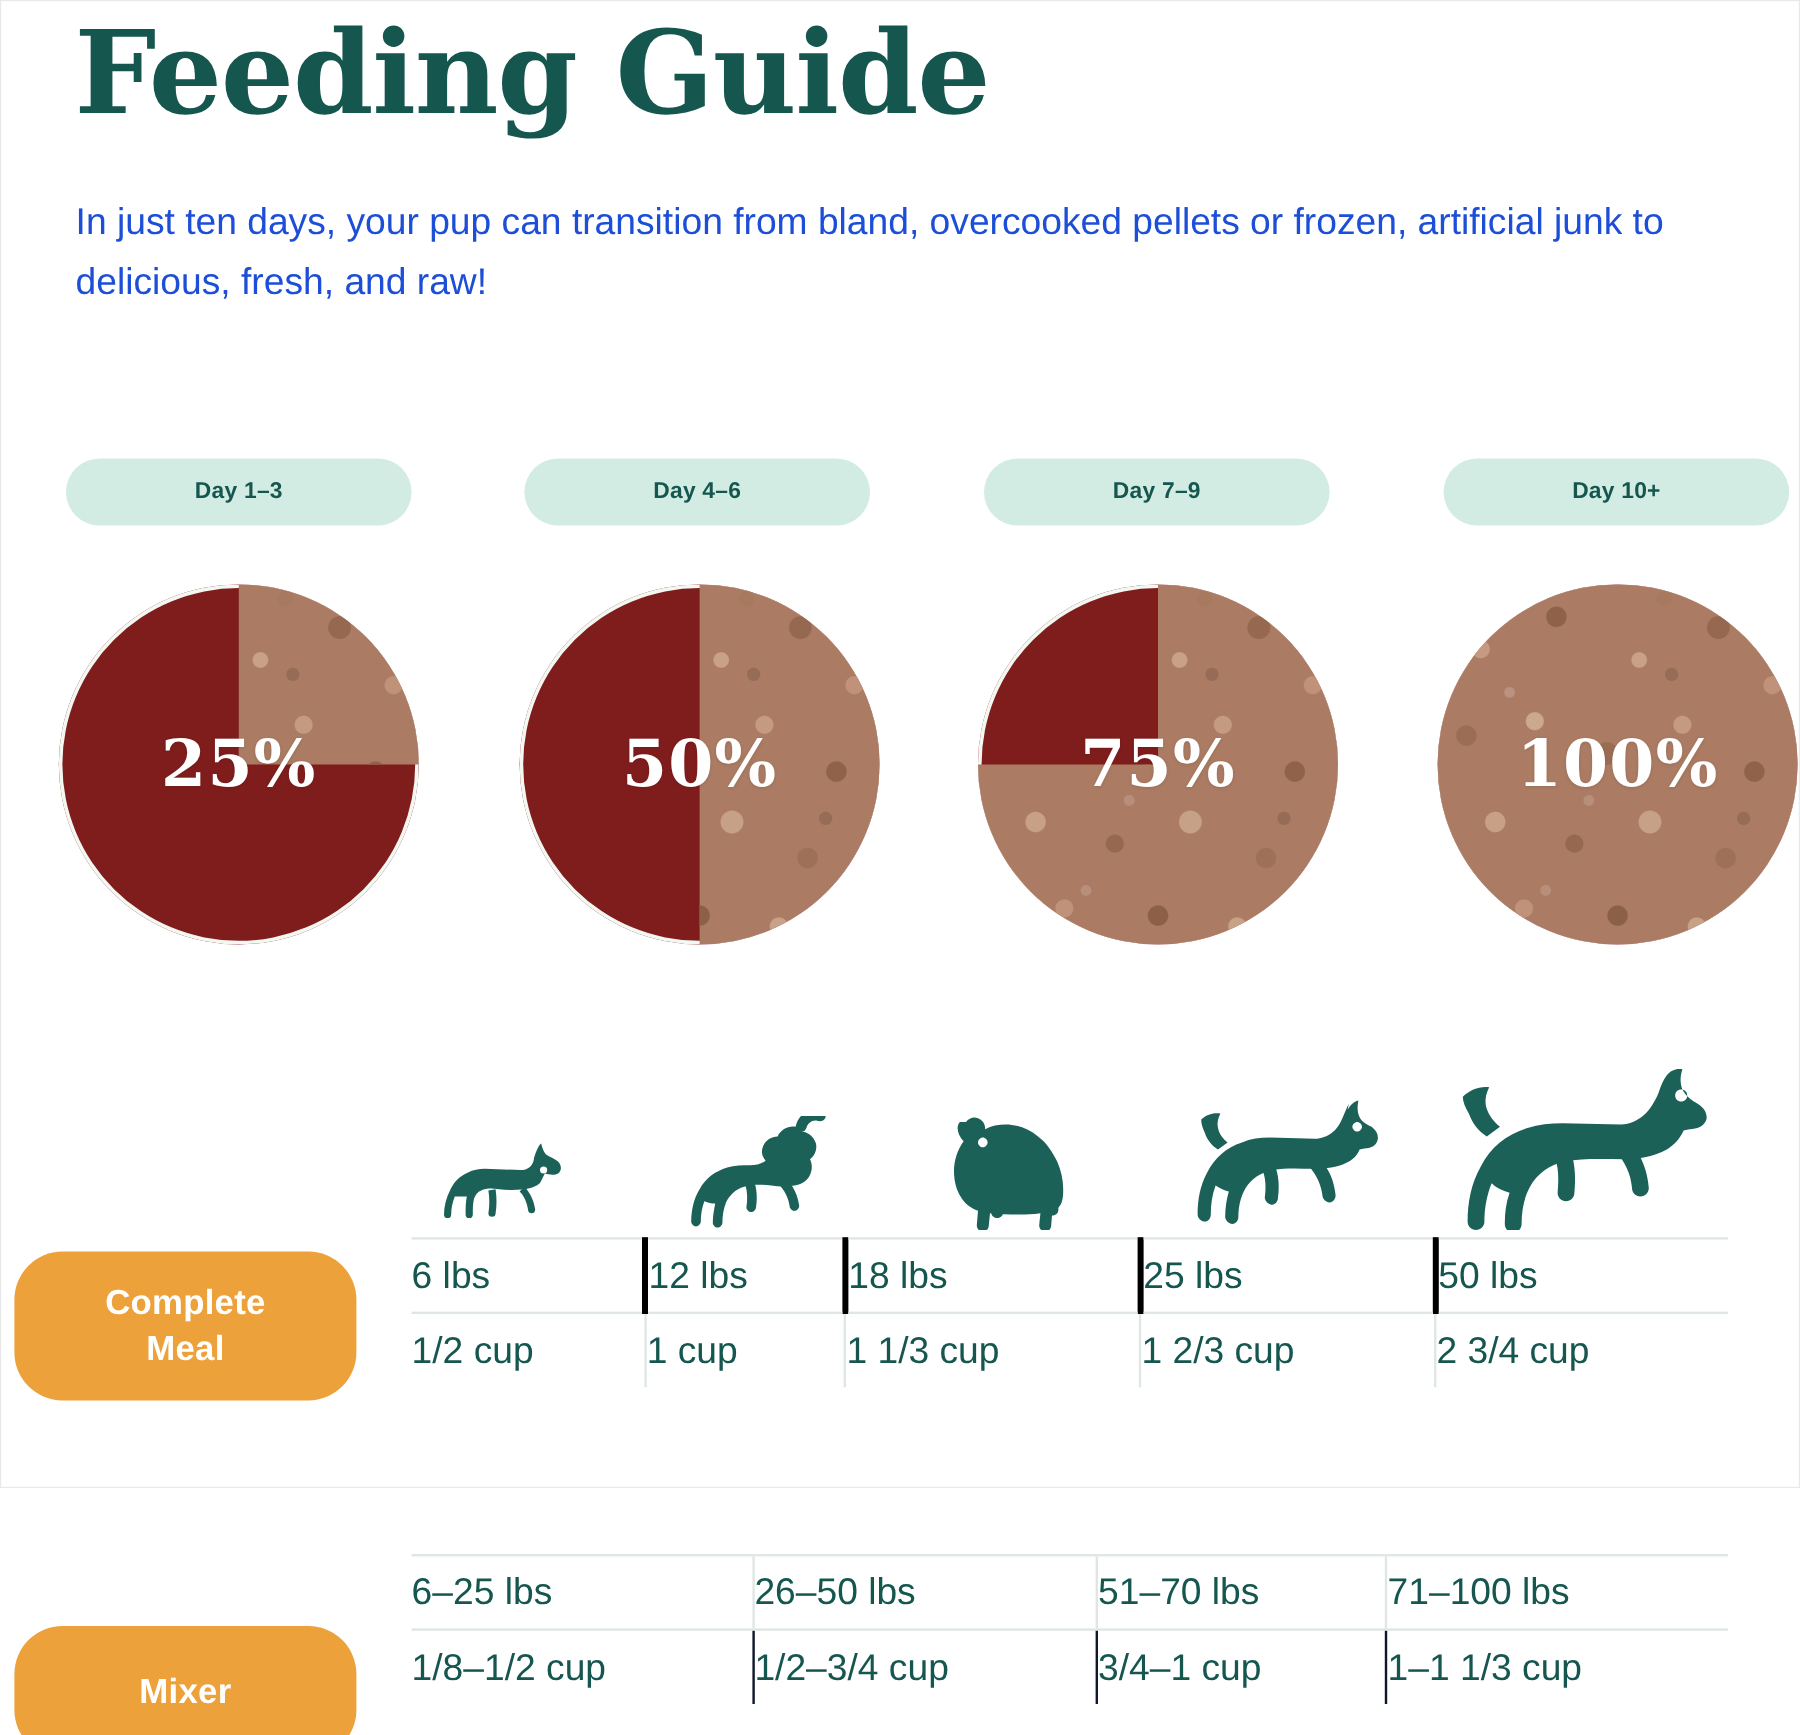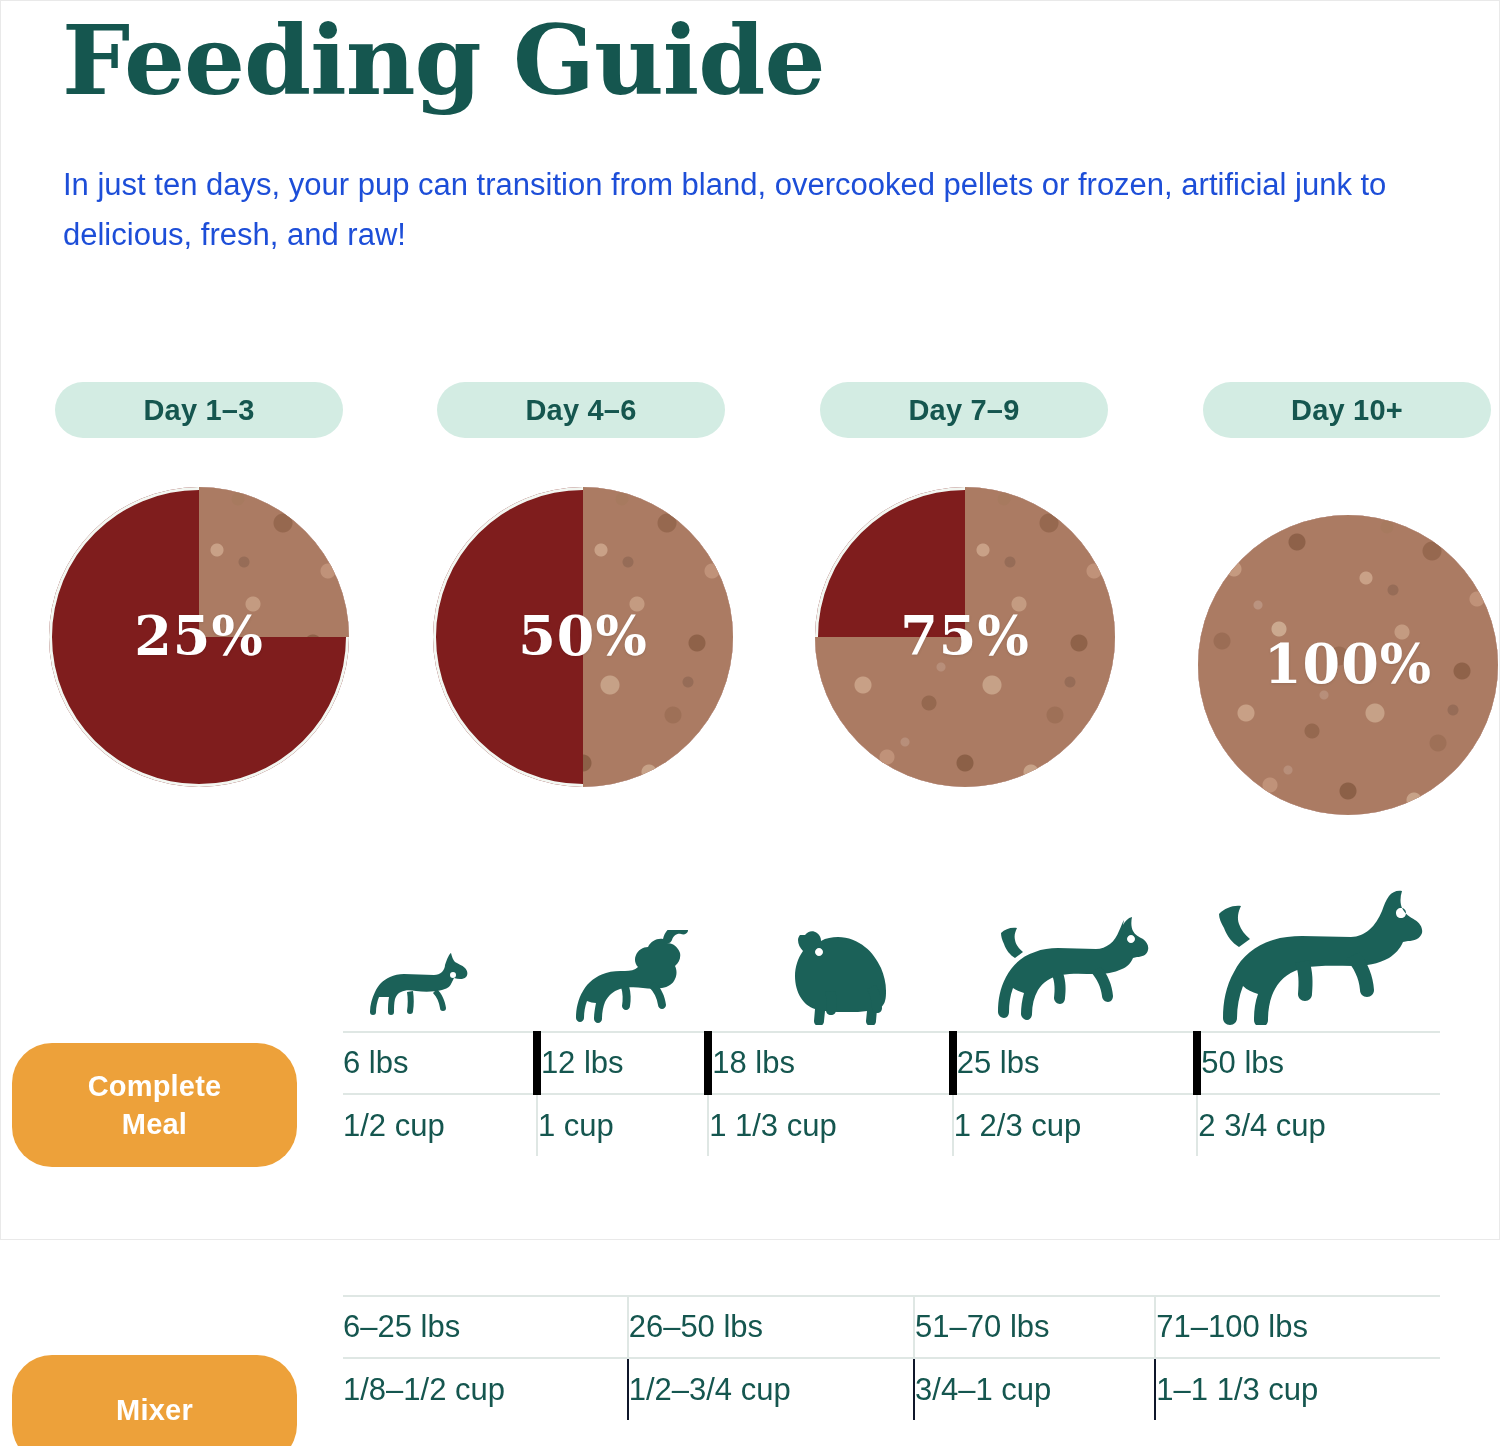--- a/index.html
+++ b/index.html
@@ -40,21 +40,21 @@
     font-weight: 500;
   }
 
   
   .pill {
     position: absolute;
     height: 56px;
     border-radius: 28px;
     background: #d3ece3;
     color: #15564f;
-    font-size: 29px;
+    font-size: 19px;
     font-weight: 600;
     display: flex;
     align-items: center;
     justify-content: center;
     letter-spacing: 0.2px;
   }
   .pill-0 { left: 55px;   top: 382px; width: 288px; }
   .pill-1 { left: 437px;  top: 382px; width: 288px; }
   .pill-2 { left: 820px;  top: 382px; width: 288px; }
   .pill-3 { left: 1203px; top: 382px; width: 288px; }
@@ -65,21 +65,21 @@
     width: 300px;
     height: 300px;
     border-radius: 50%;
     overflow: hidden;
     background: #7f1d1d;
     box-shadow: 0 0 0 3px #f3f7f2 inset;
   }
   .bowl-0 { left: 49px;   top: 487px; }
   .bowl-1 { left: 433px;  top: 487px; }
   .bowl-2 { left: 815px;  top: 487px; }
-  .bowl-3 { left: 1198px; top: 515px; }
+  .bowl-3 { left: 1198px; top: 487px; }
 
   .kibble {
     position: absolute;
     inset: 0;
     background-color: #ab7b63;
     background-image:
       radial-gradient(circle at 12% 18%, #c59a80 0 7px, transparent 8px),
       radial-gradient(circle at 33% 9%,  #8e6149 0 8px, transparent 9px),
       radial-gradient(circle at 56% 21%, #c9a187 0 6px, transparent 7px),
       radial-gradient(circle at 78% 12%, #96684f 0 9px, transparent 10px),
@@ -153,21 +153,21 @@
   .table td {
     text-align: left;
     font-size: 31px;
     color: #15564f;
     font-weight: 500;
     padding: 0;
     height: 62px;
     vertical-align: middle;
   }
   .tbl-complete tr.row-weight td { border-bottom: 2px solid #dfe7e4; }
-  .tbl-complete tr.row-weight td + td { border-left: 8px solid #000000; }
+  .tbl-complete tr.row-weight td + td { border-left: 5px solid #000000; }
   .tbl-complete tr.row-amount td + td { border-left: 2px solid #dfe7e4; }
   .tbl-complete tr.row-weight td { border-top: 2px solid #dfe7e4; }
 
   .tbl-mixer tr.row-weight td { border-bottom: 2px solid #dfe7e4; border-top: 2px solid #dfe7e4; }
   .tbl-mixer tr.row-weight td + td { border-left: 2px solid #dfe7e4; }
   .tbl-mixer tr.row-amount td + td { border-left: 2px solid #0f172a; margin-top: 16px; }
 
   
   .tag {
     position: absolute;

